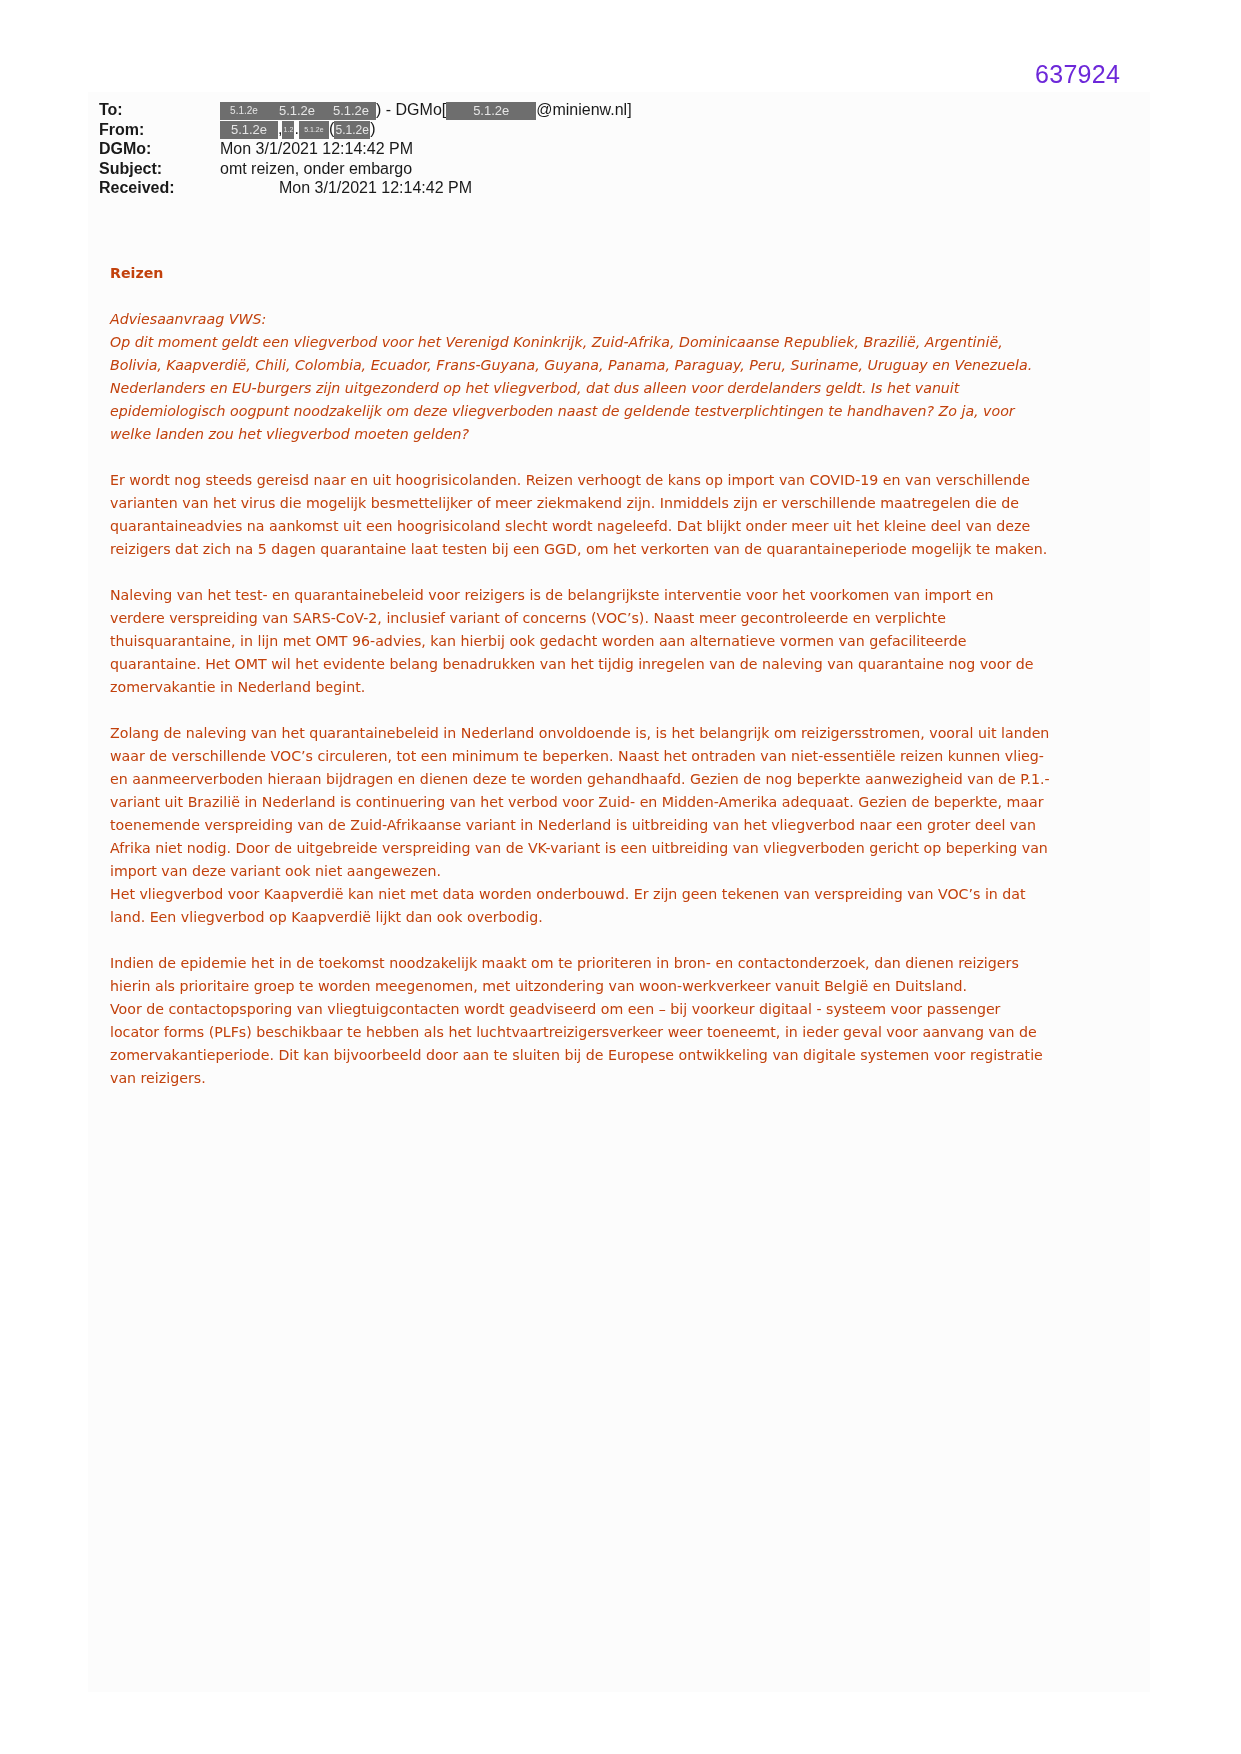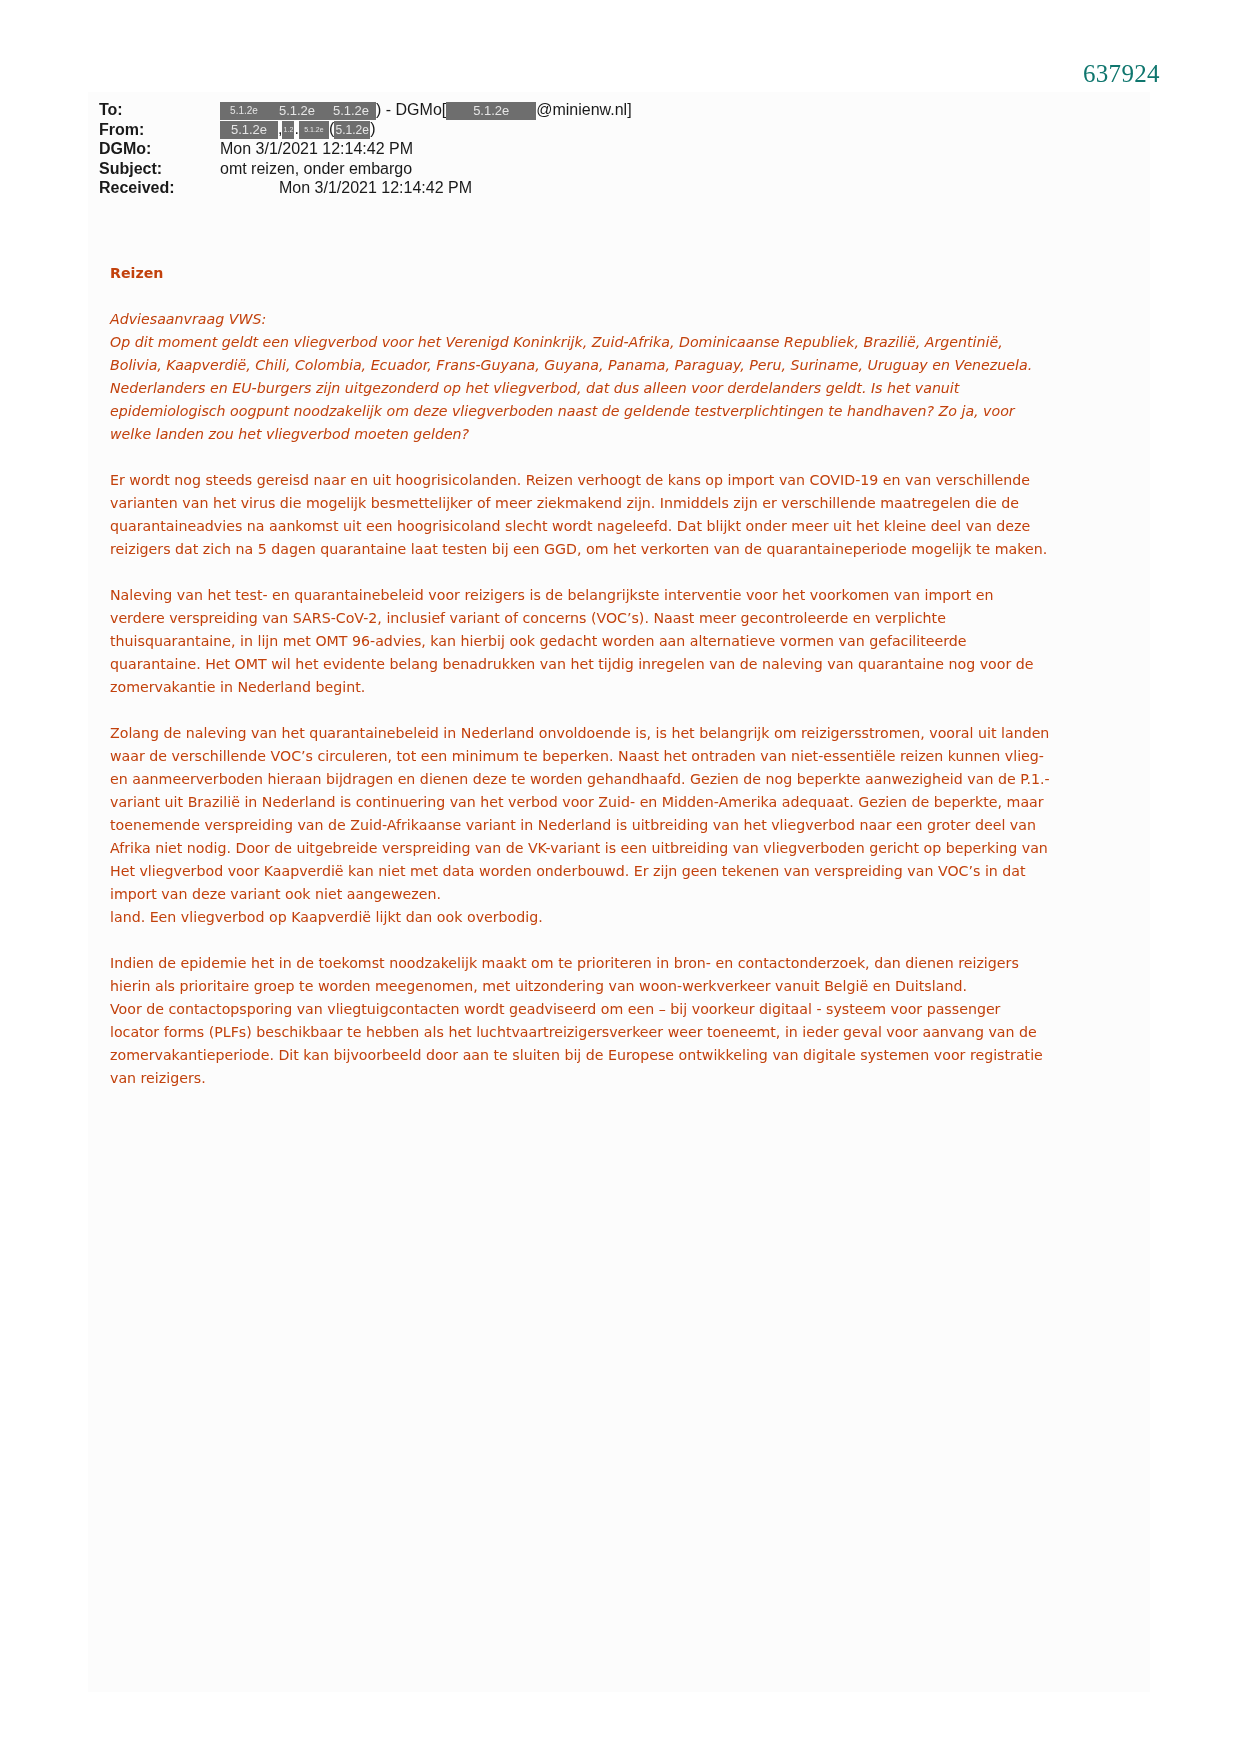--- a/index.html
+++ b/index.html
@@ -9,24 +9,24 @@
     }
     body {
       width: 1241px;
       height: 1754px;
       position: relative;
       overflow: hidden;
     }
     .doc-number {
       position: absolute;
       top: 60px;
-      left: 1083px;
-      font-family: Liberation Serif, serif;
+      left: 1035px;
+      font-family: Liberation Sans, sans-serif;
       font-size: 25px;
-      color: #0f766e;
+      color: #6d28d9;
       letter-spacing: 0.3px;
     }
     .panel {
       position: absolute;
       top: 92px;
       left: 88px;
       width: 1062px;
       height: 1600px;
       background: #fcfcfc;
     }
@@ -150,22 +150,22 @@
     <span class="line">quarantaine. Het OMT wil het evidente belang benadrukken van het tijdig inregelen van de naleving van quarantaine nog voor de</span>
     <span class="line">zomervakantie in Nederland begint.</span>
   </p>
   <p>
     <span class="line">Zolang de naleving van het quarantainebeleid in Nederland onvoldoende is, is het belangrijk om reizigersstromen, vooral uit landen</span>
     <span class="line">waar de verschillende VOC’s circuleren, tot een minimum te beperken. Naast het ontraden van niet-essentiële reizen kunnen vlieg-</span>
     <span class="line">en aanmeerverboden hieraan bijdragen en dienen deze te worden gehandhaafd. Gezien de nog beperkte aanwezigheid van de P.1.-</span>
     <span class="line">variant uit Brazilië in Nederland is continuering van het verbod voor Zuid- en Midden-Amerika adequaat. Gezien de beperkte, maar</span>
     <span class="line">toenemende verspreiding van de Zuid-Afrikaanse variant in Nederland is uitbreiding van het vliegverbod naar een groter deel van</span>
     <span class="line">Afrika niet nodig. Door de uitgebreide verspreiding van de VK-variant is een uitbreiding van vliegverboden gericht op beperking van</span>
+    <span class="line">import van deze variant ook niet aangewezen.</span>
     <span class="line">Het vliegverbod voor Kaapverdië kan niet met data worden onderbouwd. Er zijn geen tekenen van verspreiding van VOC’s in dat</span>
-    <span class="line">import van deze variant ook niet aangewezen.</span>
     <span class="line">land. Een vliegverbod op Kaapverdië lijkt dan ook overbodig.</span>
   </p>
   <p>
     <span class="line">Indien de epidemie het in de toekomst noodzakelijk maakt om te prioriteren in bron- en contactonderzoek, dan dienen reizigers</span>
     <span class="line">hierin als prioritaire groep te worden meegenomen, met uitzondering van woon-werkverkeer vanuit België en Duitsland.</span>
     <span class="line">Voor de contactopsporing van vliegtuigcontacten wordt geadviseerd om een – bij voorkeur digitaal - systeem voor passenger</span>
     <span class="line">locator forms (PLFs) beschikbaar te hebben als het luchtvaartreizigersverkeer weer toeneemt, in ieder geval voor aanvang van de</span>
     <span class="line">zomervakantieperiode. Dit kan bijvoorbeeld door aan te sluiten bij de Europese ontwikkeling van digitale systemen voor registratie</span>
     <span class="line">van reizigers.</span>
   </p>

